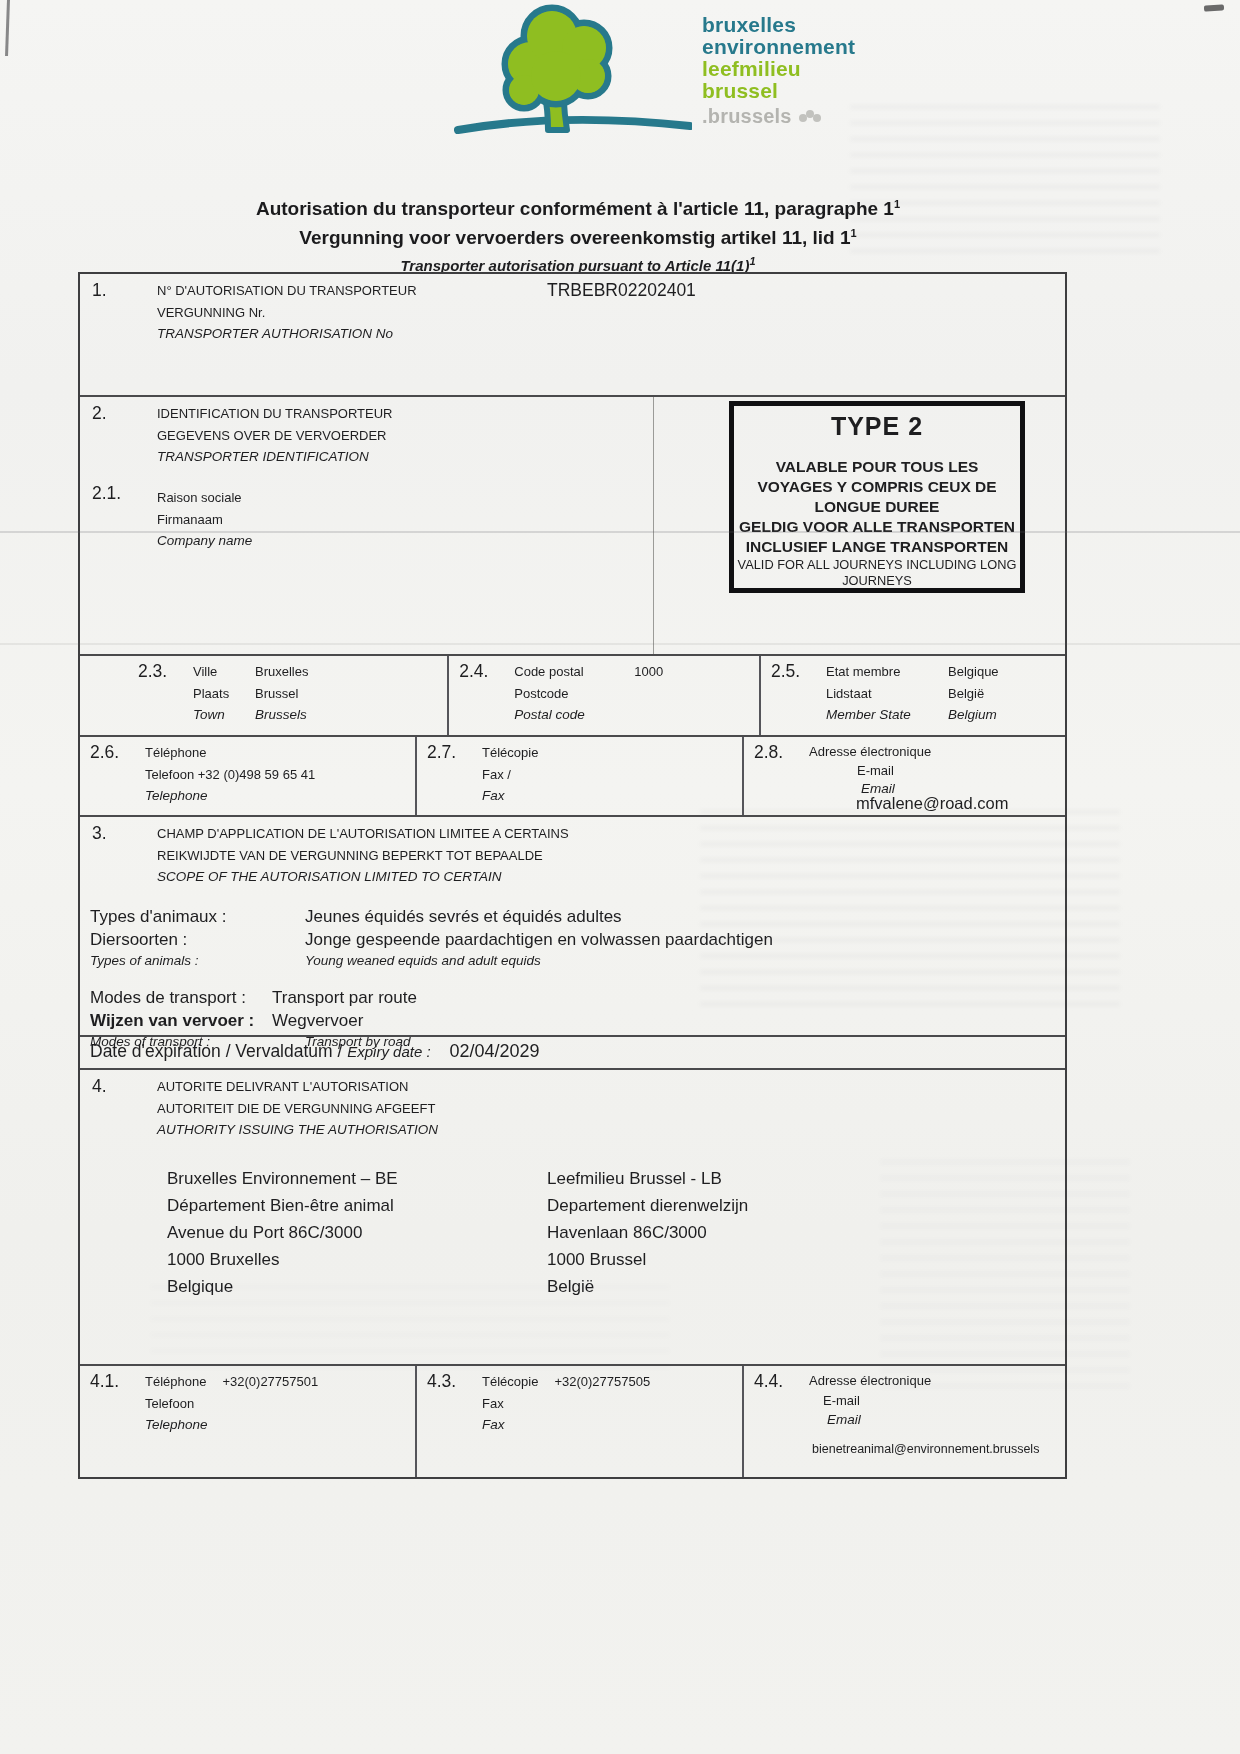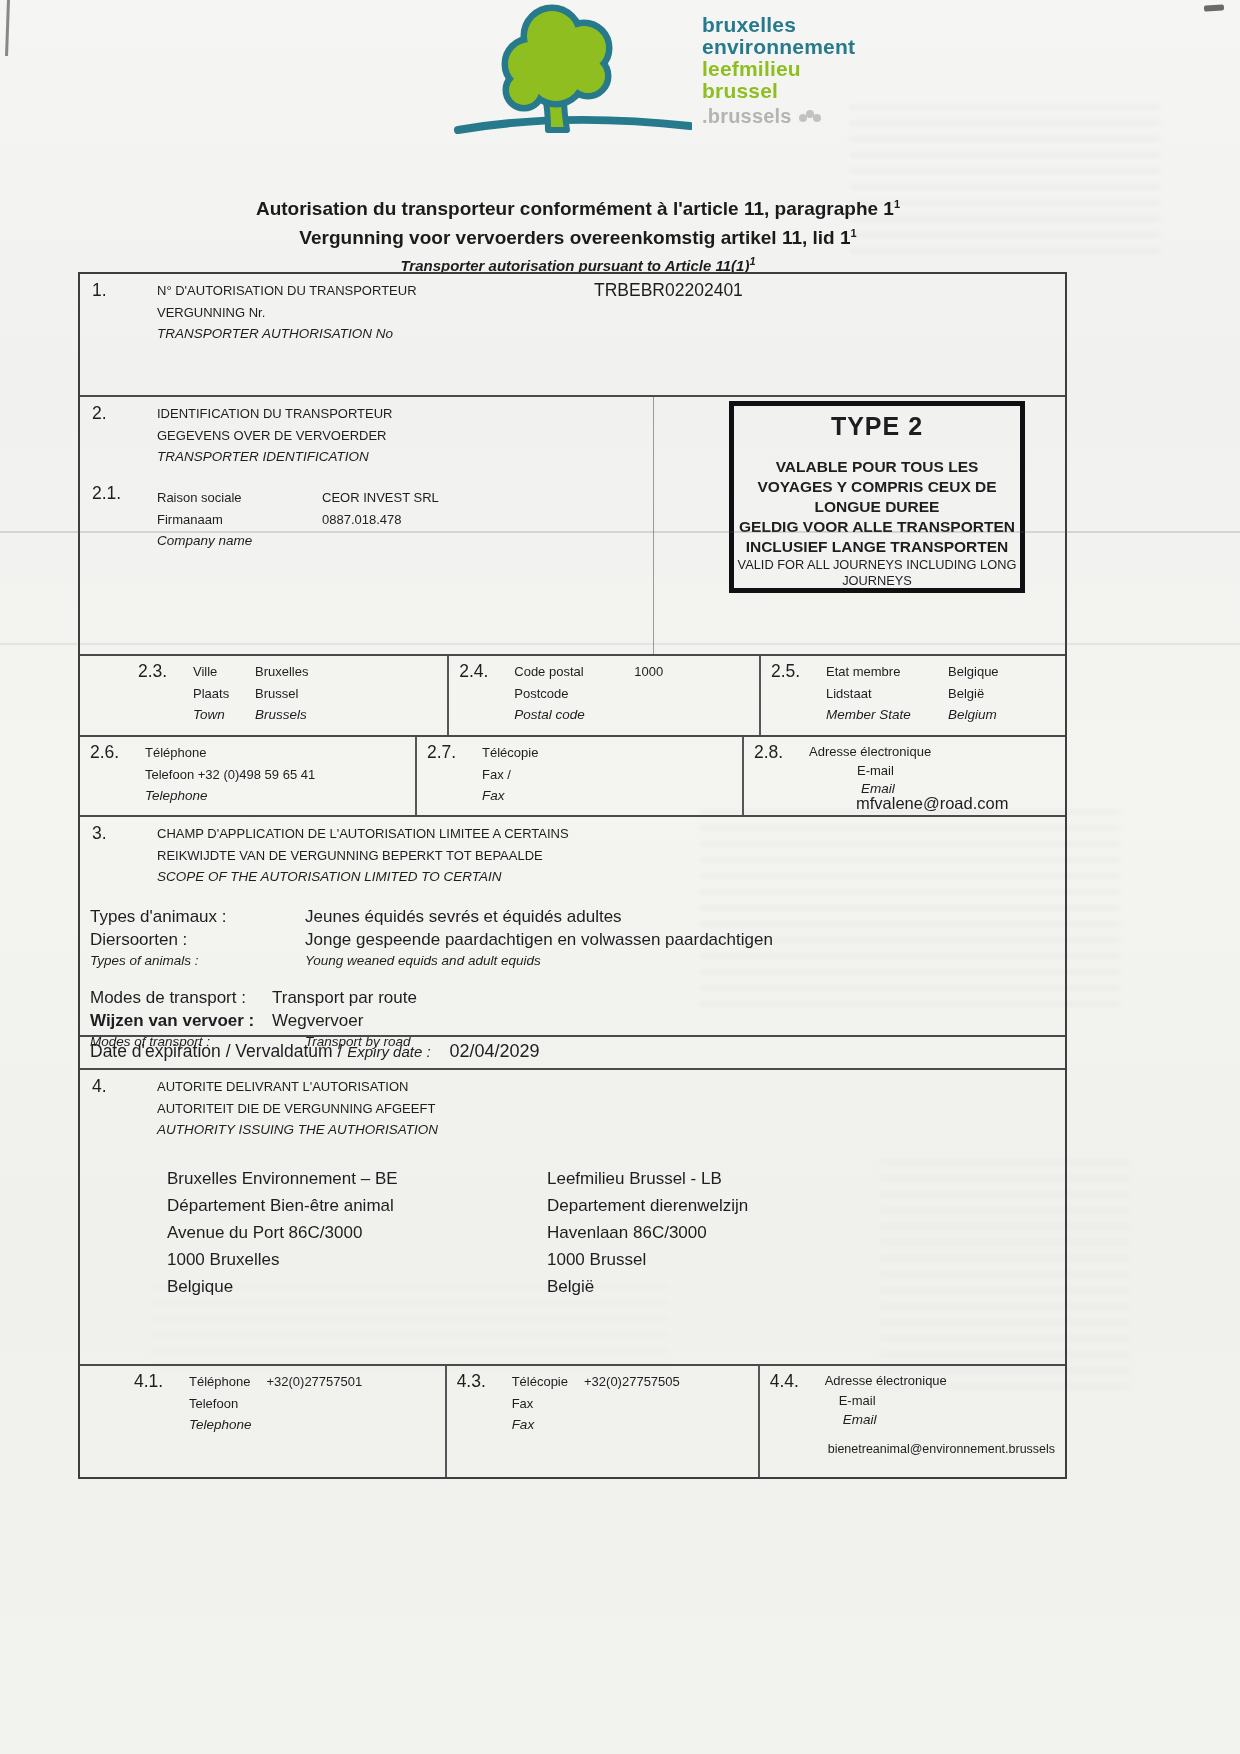--- a/index.html
+++ b/index.html
@@ -57,21 +57,21 @@
   .s3-line.en{font-style:italic; font-size:13.5px; line-height:19px;}
   .expiry{position:absolute; left:10px; top:4px; font-size:17.5px; white-space:nowrap;}
   .expiry .en{font-style:italic; font-size:15px;}
   .expiry .val{margin-left:14px; font-size:18px;}
   
   .auth{position:absolute; top:95px; font-size:17px; line-height:27px;}
   .auth.fr{left:87px;} .auth.nl{left:467px;}
   .email1{margin-left:112px; font-size:16.5px; line-height:20px; white-space:nowrap;}
   .email2{position:absolute; left:68px; top:76px; font-size:12.5px; white-space:nowrap;}
   .val-inline{margin-left:16px;}
-  .s1-value{position:absolute; left:467px; top:6px; font-size:17.5px;margin-left:47px;}
+  .s1-value{position:absolute; left:467px; top:6px; font-size:17.5px;}
   .v-col{white-space:nowrap;}
 </style>
 </head>
 <body>
 
 <div class="page">
 
   <div class="streak-tl"></div>
   <div class="mark-tr"></div>
   <div class="ghost" style="left:850px; top:105px; width:310px; height:160px;"></div>
@@ -147,24 +147,20 @@
         <div class="l3">TRANSPORTER IDENTIFICATION</div>
       </div>
       <div class="num" style="top:86px;">2.1.</div>
       <div class="body" style="top:90px; right:auto; width:560px;">
         <div class="pair">
           <div class="lab" style="width:165px;">
             <div class="l1">Raison sociale</div>
             <div class="l1">Firmanaam</div>
             <div class="l3">Company name</div>
           </div>
-          <div class="v-col">
-            <div class="l1">CEOR INVEST SRL</div>
-            <div class="l1">0887.018.478</div>
-          </div>
         </div>
       </div>
       <div class="type-box">
         <div class="type-title">TYPE 2</div>
         <div class="type-line">VALABLE POUR TOUS LES</div>
         <div class="type-line">VOYAGES Y COMPRIS CEUX DE</div>
         <div class="type-line">LONGUE DUREE</div>
         <div class="type-line">GELDIG VOOR ALLE TRANSPORTEN</div>
         <div class="type-line">INCLUSIEF LANGE TRANSPORTEN</div>
         <div class="type-en">VALID FOR ALL JOURNEYS INCLUDING LONG</div>
@@ -318,21 +314,21 @@
       </div>
       <div class="auth nl">
         <div>Leefmilieu Brussel - LB</div>
         <div>Departement dierenwelzijn</div>
         <div>Havenlaan 86C/3000</div>
         <div>1000 Brussel</div>
         <div>België</div>
       </div>
     </div>
 
-    <div class="row" style="height:113px;padding-left:44px;">
+    <div class="row" style="height:113px;">
       <div class="cols">
         <div class="col c1">
           <div class="num">4.1.</div>
           <div class="body">
             <div class="l1"><span>Téléphone</span><span class="val-inline">+32(0)27757501</span></div>
             <div class="l1">Telefoon</div>
             <div class="l3">Telephone</div>
           </div>
         </div>
         <div class="col c2">

